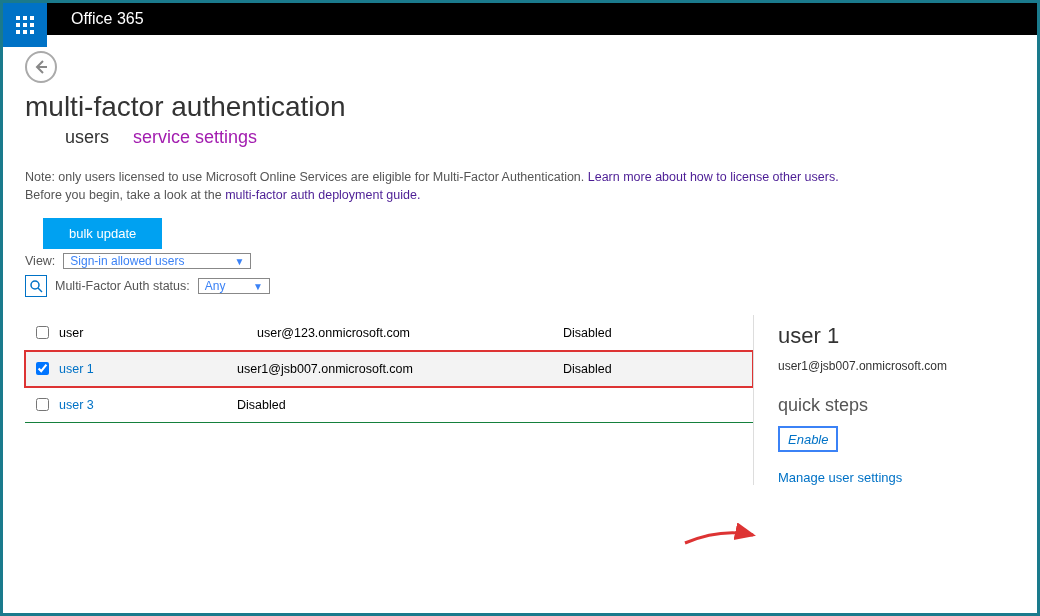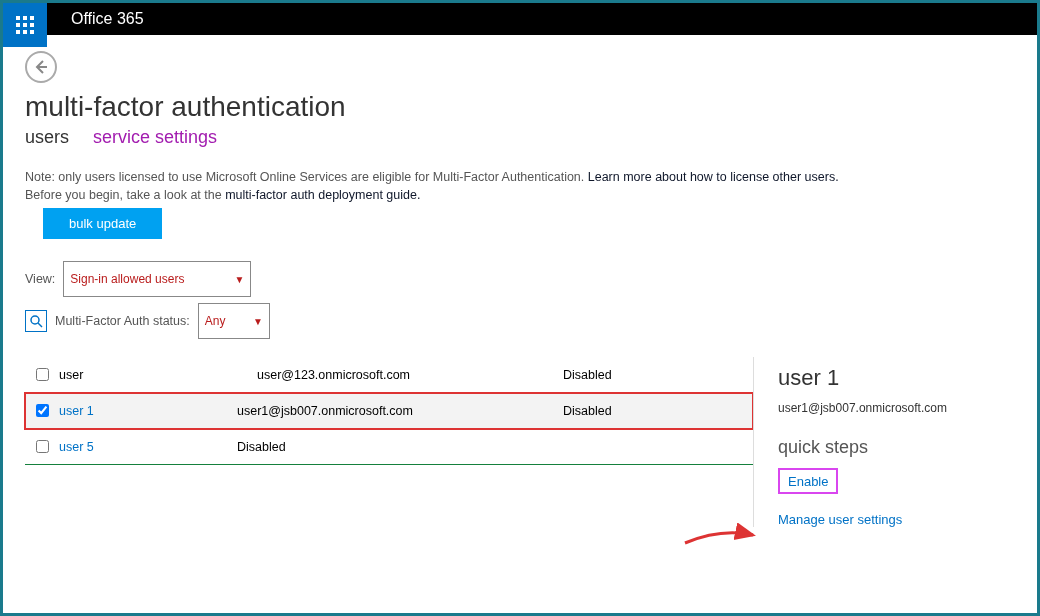--- a/index.html
+++ b/index.html
@@ -56,56 +56,56 @@
   .tabs {
     display: flex;
     gap: 24px;
     margin-top: 4px;
   }
   .tab {
     font-size: 18px;
     color: #a21caf;
     cursor: pointer;
   }
-  .tab.active { color: #333; }
+  .tab.active { color: #333; margin-left: 40px; }
   .note {
     font-size: 12.5px;
     color: #555;
     margin-top: 20px;
     line-height: 1.45;
   }
-  .note a { color: #0f172a; text-decoration: none; cursor: pointer; }
+  .note a { color: #4c1d95; text-decoration: none; cursor: pointer; }
   .bulk-btn {
-    margin-top: 4px;
+    margin-top: 14px;
     margin-left: 18px;
     background: #00a1f1;
     color: #fff;
     border: none;
     padding: 8px 26px;
     font-size: 13px;
     cursor: pointer;
   }
   .filters {
-    margin-top: 22px;
+    margin-top: 4px;
     font-size: 12.5px;
     color: #555;
   }
   .filter-row { display: flex; align-items: center; gap: 8px; margin-bottom: 6px; }
   .select-box {
     border: 1px solid #888;
     padding: 1px 6px;
     min-width: 150px;
-    height: 36px;
+    height: 16px;
     display: flex;
     align-items: center;
     justify-content: space-between;
     cursor: pointer;
     background: #fff;
     font-size: 12px;
-    color: #b91c1c;
+    color: #3b82f6;
   }
   .select-box .arrow { font-size: 10px; }
   .search-btn {
     width: 22px; height: 22px;
     border: 1px solid #0072c6;
     display: flex; align-items: center; justify-content: center;
     color: #0072c6;
     cursor: pointer;
   }
   .main-row {
@@ -158,23 +158,24 @@
     color: #333;
     margin-bottom: 22px;
   }
   .side .qs-title {
     font-size: 18px;
     font-weight: 300;
     color: #555;
     margin-bottom: 10px;
   }
   .enable-box {
-    border: 2px solid #d946ef;
+    border: 2px solid #3b82f6;
     display: inline-block;
     padding: 2px 8px;
+    font-style: italic;
   }
   .enable-box span { color: #0072c6; font-size: 13px; cursor:pointer; }
   .manage-link {
     margin-top: 18px;
     color: #0072c6;
     font-size: 13px;
     cursor: pointer;
   }
   .arrow-annot {
     position: absolute;
@@ -269,21 +270,21 @@
           </div>
         <div class="link">user 1</div>
         <div>user1@jsb007.onmicrosoft.com</div>
         <div>Disabled</div>
       </div>
 
       <div class="trow">
         <div class="chk">
             <input type="checkbox" style="">
           </div>
-        <div class="link">user 5</div>
+        <div class="link">user 3</div>
         <div>Disabled</div>
       </div>
     </div>
 
     <div class="side">
       <h2>user 1</h2>
       <div class="email">user1@jsb007.onmicrosoft.com</div>
       <div class="qs-title">quick steps</div>
       <div class="enable-box">
         <span>Enable</span>

